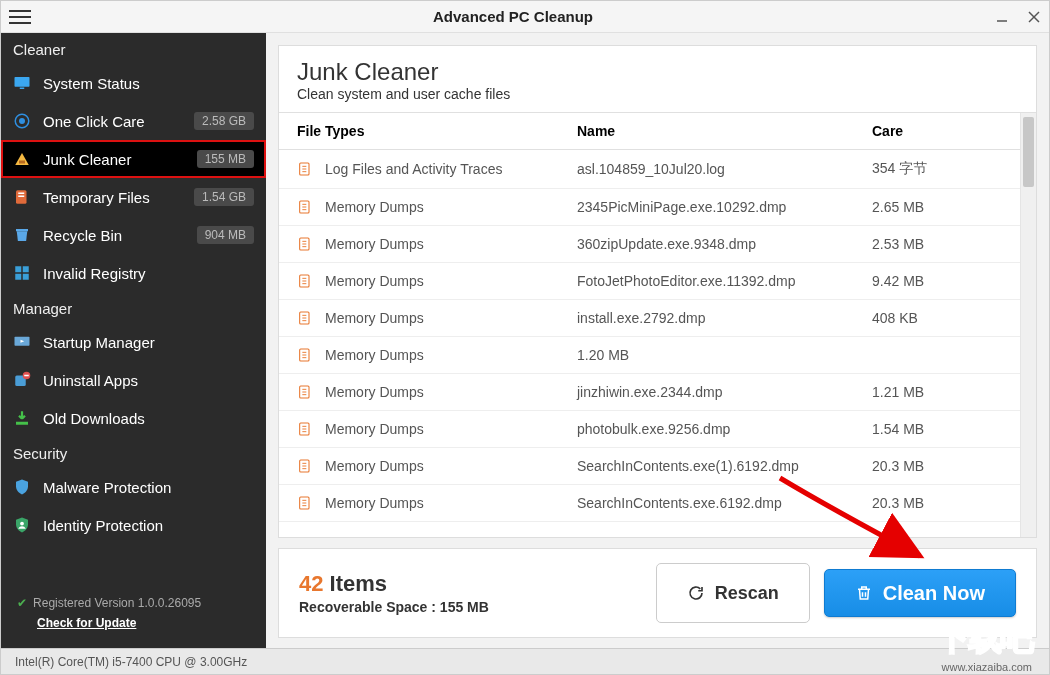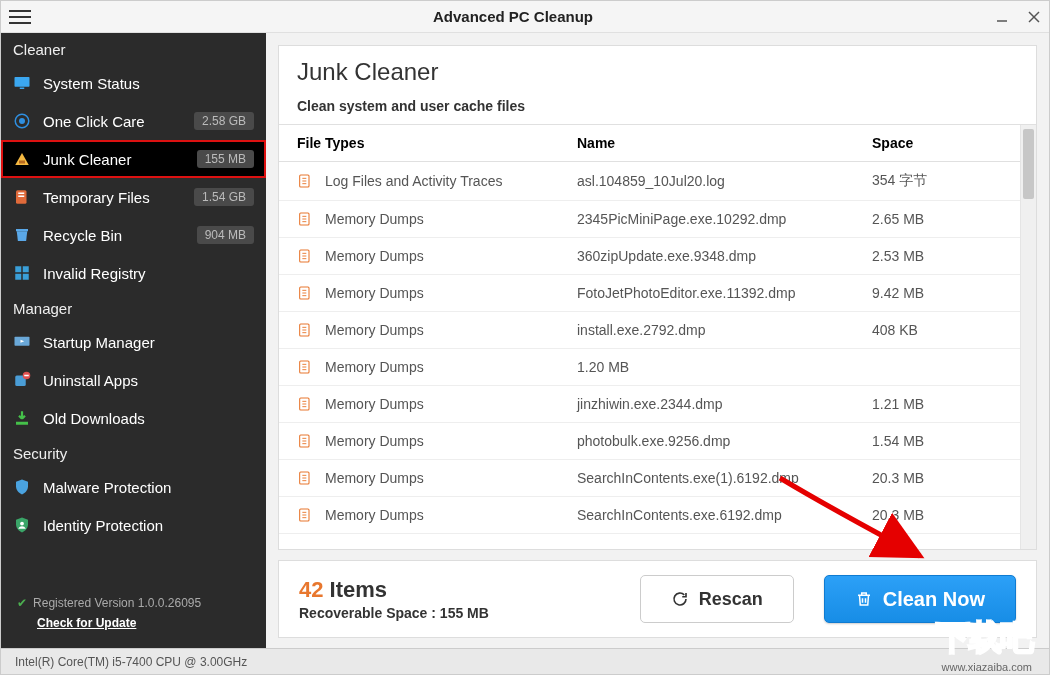--- a/index.html
+++ b/index.html
@@ -28,44 +28,44 @@
 .nav-badge { background: #4a4a4a; color: #bbb; font-size: 12px; padding: 2px 8px; border-radius: 3px; font-weight: normal; }
 .sidebar-footer { margin-top: auto; padding: 14px 16px 18px; font-size: 12px; color: #aaa; }
 .sidebar-footer .check { display: inline-block; color: #4caf50; margin-right: 6px; }
 .sidebar-footer .update-link { display: block; margin-top: 6px; margin-left: 20px; color: #fff; text-decoration: underline; cursor: pointer; font-weight: bold; }
 
 
 .main { flex: 1; background: #f2f2f2; display: flex; flex-direction: column; min-width: 0; }
 .content { flex: 1; margin: 12px 12px 0 12px; background: #fff; border: 1px solid #ddd; display: flex; flex-direction: column; min-height: 0; }
 .page-header { padding: 12px 18px 10px; }
 .page-title { font-size: 24px; font-weight: normal; color: #333; }
-.page-subtitle { font-size: 14px; font-weight: bold; color: #333; margin-top: 12px; }
+.page-subtitle { font-size: 14px; font-weight: normal; color: #333; margin-top: 0; }
 
 .table-wrap { flex: 1; display: flex; min-height: 0; border-top: 1px solid #e0e0e0; }
 .table { flex: 1; overflow: hidden; }
 .thead { display: flex; font-weight: bold; font-size: 14px; border-bottom: 1px solid #e0e0e0; padding: 10px 18px; }
 .col-type { width: 280px; padding-left: 0; }
 .col-name { flex: 1; }
 .col-size { width: 130px; }
 .tbody { overflow-y: auto; }
 .row { display: flex; align-items: center; font-size: 14px; color: #555; border-bottom: 1px solid #eee; padding: 10px 18px; }
 .row .row-icon { width: 28px; display: flex; align-items: center; }
 .row .cell-type { width: 252px; }
 .row .cell-name { flex: 1; }
 .row .cell-size { width: 130px; }
 .scrollbar { width: 16px; background: #f0f0f0; position: relative; border-left: 1px solid #e5e5e5; }
 .scrollbar .thumb { position: absolute; left: 2px; right: 2px; top: 4px; height: 70px; background: #c7c7c7; border-radius: 2px; }
 
 
-.footer-bar { margin: 10px 12px 0 12px; background: #fff; border: 1px solid #ddd; padding: 14px 20px; display: flex; align-items: center; gap: 30px; }
+.footer-bar { margin: 10px 12px 0 12px; background: #fff; border: 1px solid #ddd; padding: 14px 20px; display: flex; align-items: center; gap: 14px; }
 .summary { flex: 1; }
 .summary-count { font-size: 22px; font-weight: bold; color: #333; }
 .summary-count .num { color: #e8772e; }
 .summary-sub { font-size: 14px; font-weight: bold; color: #333; margin-top: 2px; }
-.btn-rescan { height: 48px; padding: 0 30px; background: #fff; border: 1px solid #ccc; border-radius: 5px; font-size: 18px; font-weight: bold; color: #333; cursor: pointer; display: flex; align-items: center; gap: 10px; }
+.btn-rescan { height: 60px; padding: 0 30px; background: #fff; border: 1px solid #ccc; border-radius: 5px; font-size: 18px; font-weight: bold; color: #333; cursor: pointer; display: flex; align-items: center; gap: 10px; }
 .btn-clean { height: 48px; padding: 0 30px; background: linear-gradient(#2ca0f7, #178de6); border: 1px solid #0f7bd1; border-radius: 5px; font-size: 20px; font-weight: bold; color: #fff; cursor: pointer; display: flex; align-items: center; gap: 10px; box-shadow: 0 1px 2px rgba(0,0,0,.2); }
 
 
 .statusbar { height: 26px; background: #e9e9e9; border-top: 1px solid #ccc; font-size: 12px; color: #555; display: flex; align-items: center; padding: 0 14px; }
 
 
 .arrow-overlay { position: fixed; pointer-events: none; }
 
 
 .watermark { position: fixed; right: 18px; bottom: 2px; text-align: right; pointer-events: none; }
@@ -222,21 +222,21 @@
       <div class="content">
         <div class="page-header">
           <div class="page-title">Junk Cleaner</div>
           <div class="page-subtitle">Clean system and user cache files</div>
         </div>
         <div class="table-wrap">
           <div class="table">
             <div class="thead">
               <div class="col-type">File Types</div>
               <div class="col-name">Name</div>
-              <div class="col-size">Space</div>
+              <div class="col-size">Care</div>
             </div>
             <div class="tbody" id="tbody">
                 <div class="row">
                   <span class="row-icon">
                     <svg class="file-icon" viewBox="0 0 24 24">
                       <rect x="4" y="3" width="14" height="18" rx="1.5" fill="none" stroke="#e8772e" stroke-width="1.6"></rect>
                       <line x1="8" y1="8" x2="14" y2="8" stroke="#e8772e" stroke-width="1.4"></line>
                       <line x1="8" y1="12" x2="14" y2="12" stroke="#e8772e" stroke-width="1.4"></line>
                       <line x1="8" y1="16" x2="14" y2="16" stroke="#e8772e" stroke-width="1.4"></line>
                     </svg>

